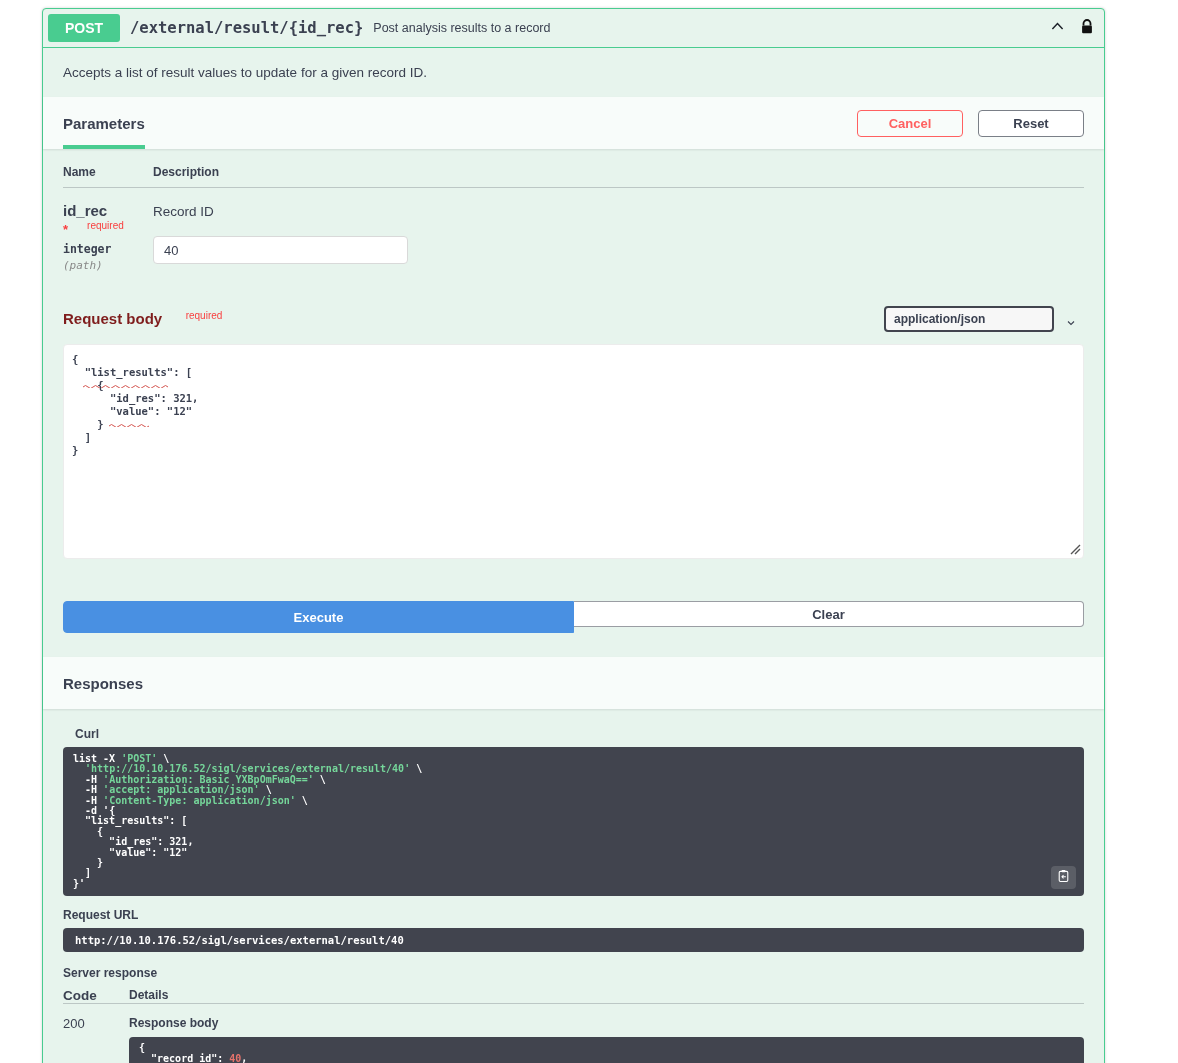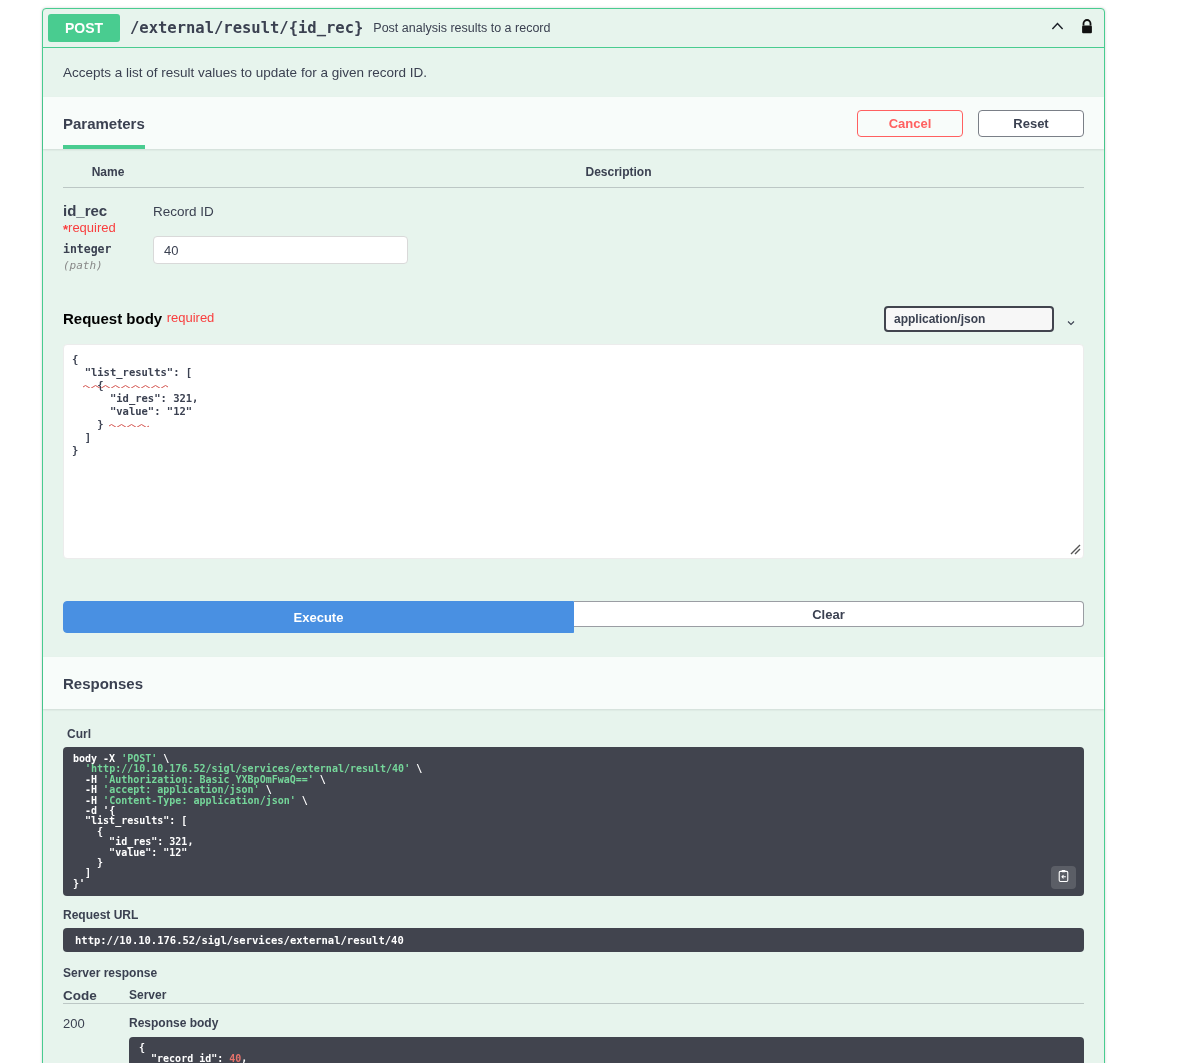--- a/index.html
+++ b/index.html
@@ -65,39 +65,39 @@
     background:transparent; cursor:pointer;
   }
   .btn-cancel { color:#ff6060; border:1px solid #ff6060; }
   .btn-reset  { color:#3b4151; border:1px solid #7a7f87; background:#fff; }
 
   
   .params-wrap { padding:16px 20px 4px 20px; }
   .ptable-head { display:flex; border-bottom:1px solid rgba(59,65,81,.25); padding-bottom:8px; }
   .col-name  { width:90px; }
   .col-desc  { flex:1; }
-  .th { font-size:12px; font-weight:700; color:#3b4151;text-align:center; }
+  .th { font-size:12px; font-weight:700; color:#3b4151; }
   .param-row { display:flex; padding:14px 0 22px 0; }
   .param-name { font-size:15px; font-weight:700; color:#3b4151; }
   .req-star { color:#f93e3e; font-weight:700; font-size:13px; }
-  .req-label { color:#f93e3e; font-size:13px; vertical-align:top; margin-left:0; }
+  .req-label { color:#f93e3e; font-size:10px; vertical-align:top; margin-left:19px; }
   .param-type { font-family:"DejaVu Sans Mono", monospace; font-size:11.5px; font-weight:700; margin-top:4px; }
   .param-loc  { font-family:"DejaVu Sans Mono", monospace; font-size:11px; font-style:italic; color:#888; margin-top:3px; }
   .param-desc-text { font-size:13.5px; margin-top:2px; }
   .param-input {
     display:block; margin-top:17px;
     width:255px; height:28px;
     border:1px solid #d9d9d9; border-radius:4px;
     padding:0 10px; font-size:13px; color:#3b4151; background:#fff;
     font-family:"Liberation Sans", sans-serif;
   }
 
   
   .reqbody-header { display:flex; align-items:center; justify-content:space-between; padding:8px 20px 8px 20px; height:42px; }
-  .reqbody-label { font-size:15px; font-weight:700; color:#000000; }
+  .reqbody-label { font-size:15px; font-weight:700; color:#7f1d1d; }
   .select-wrap { position:relative; width:200px; }
   .ct-select {
     width:170px; height:26px;
     border:2px solid #41444e; border-radius:4px;
     background:#f7f7f7; color:#3b4151;
     font-size:12px; font-weight:600; padding:0 24px 0 8px;
     appearance:none; -webkit-appearance:none; cursor:pointer;
     font-family:"Liberation Sans", sans-serif;
   }
   .select-caret { position:absolute; right:8px; top:8px; pointer-events:none; }
@@ -126,21 +126,21 @@
     flex:1; height:26px; background:#fff; color:#3b4151;
     border:1px solid #9a9da3; border-left:none; border-radius:0 4px 4px 0;
     font-size:13px; font-weight:600; cursor:pointer;
     font-family:"Liberation Sans", sans-serif;
   }
   .responses-gap { height:24px; }
 
   
   .responses-area { padding:10px 20px 18px 20px; }
   .small-label { font-size:12px; font-weight:700; color:#3b4151; }
-  .curl-label { margin:8px 0 6px 4px; }
+  .curl-label { margin:8px 0 6px 12px; }
   .dark-block {
     position:relative;
     background:#41444e; border-radius:4px;
     color:#fff;
     font-family:"DejaVu Sans Mono", monospace;
     font-weight:700;
   }
   .curl-block { padding:7px 10px; font-size:10px; line-height:10.4px; }
   .code-line { white-space:pre; }
   .tok-p { color:#ffffff; }
@@ -280,21 +280,21 @@
 
   <div class="section-header">
     <div class="section-title">Responses</div>
   </div>
 
   <div class="responses-area">
 
     <div class="small-label curl-label">Curl</div>
     <div class="dark-block curl-block">
       <div>
-          <div class="code-line"><span class="tok-p">body -X </span><span class="tok-s">'POST'</span><span class="tok-p"> \</span></div>
+          <div class="code-line"><span class="tok-p">list -X </span><span class="tok-s">'POST'</span><span class="tok-p"> \</span></div>
           <div class="code-line"><span class="tok-p">  </span><span class="tok-s">'http://10.10.176.52/sigl/services/external/result/40'</span><span class="tok-p"> \</span></div>
           <div class="code-line"><span class="tok-p">  -H </span><span class="tok-s">'Authorization: Basic YXBpOmFwaQ=='</span><span class="tok-p"> \</span></div>
           <div class="code-line"><span class="tok-p">  -H </span><span class="tok-s">'accept: application/json'</span><span class="tok-p"> \</span></div>
           <div class="code-line"><span class="tok-p">  -H </span><span class="tok-s">'Content-Type: application/json'</span><span class="tok-p"> \</span></div>
           <div class="code-line"><span class="tok-p">  -d </span><span class="tok-p">'{</span></div>
           <div class="code-line"><span class="tok-p">  "list_results": [</span></div>
           <div class="code-line"><span class="tok-p">    {</span></div>
           <div class="code-line"><span class="tok-p">      "id_res": 321,</span></div>
           <div class="code-line"><span class="tok-p">      "value": "12"</span></div>
           <div class="code-line"><span class="tok-p">    }</span></div>
@@ -312,21 +312,21 @@
       </button>
     </div>
 
     <span class="small-label requrl-label">Request URL</span>
     <div class="requrl-bar">http://10.10.176.52/sigl/services/external/result/40</div>
 
     <span class="small-label server-resp-label">Server response</span>
 
     <div class="resp-table-head">
       <div class="resp-col-code code-hdr">Code</div>
-      <div class="details-hdr">Server</div>
+      <div class="details-hdr">Details</div>
     </div>
 
     <div class="resp-row">
       <div class="status-code">200</div>
       <div class="resp-details">
         <span class="small-label respbody-label">Response body</span>
         <div class="dark-block respbody-block">
           <div>
               <div class="code-line"><span class="tok-p">{</span></div>
               <div class="code-line"><span class="tok-p">  "record_id": </span><span class="tok-n">40</span><span class="tok-p">,</span></div>

